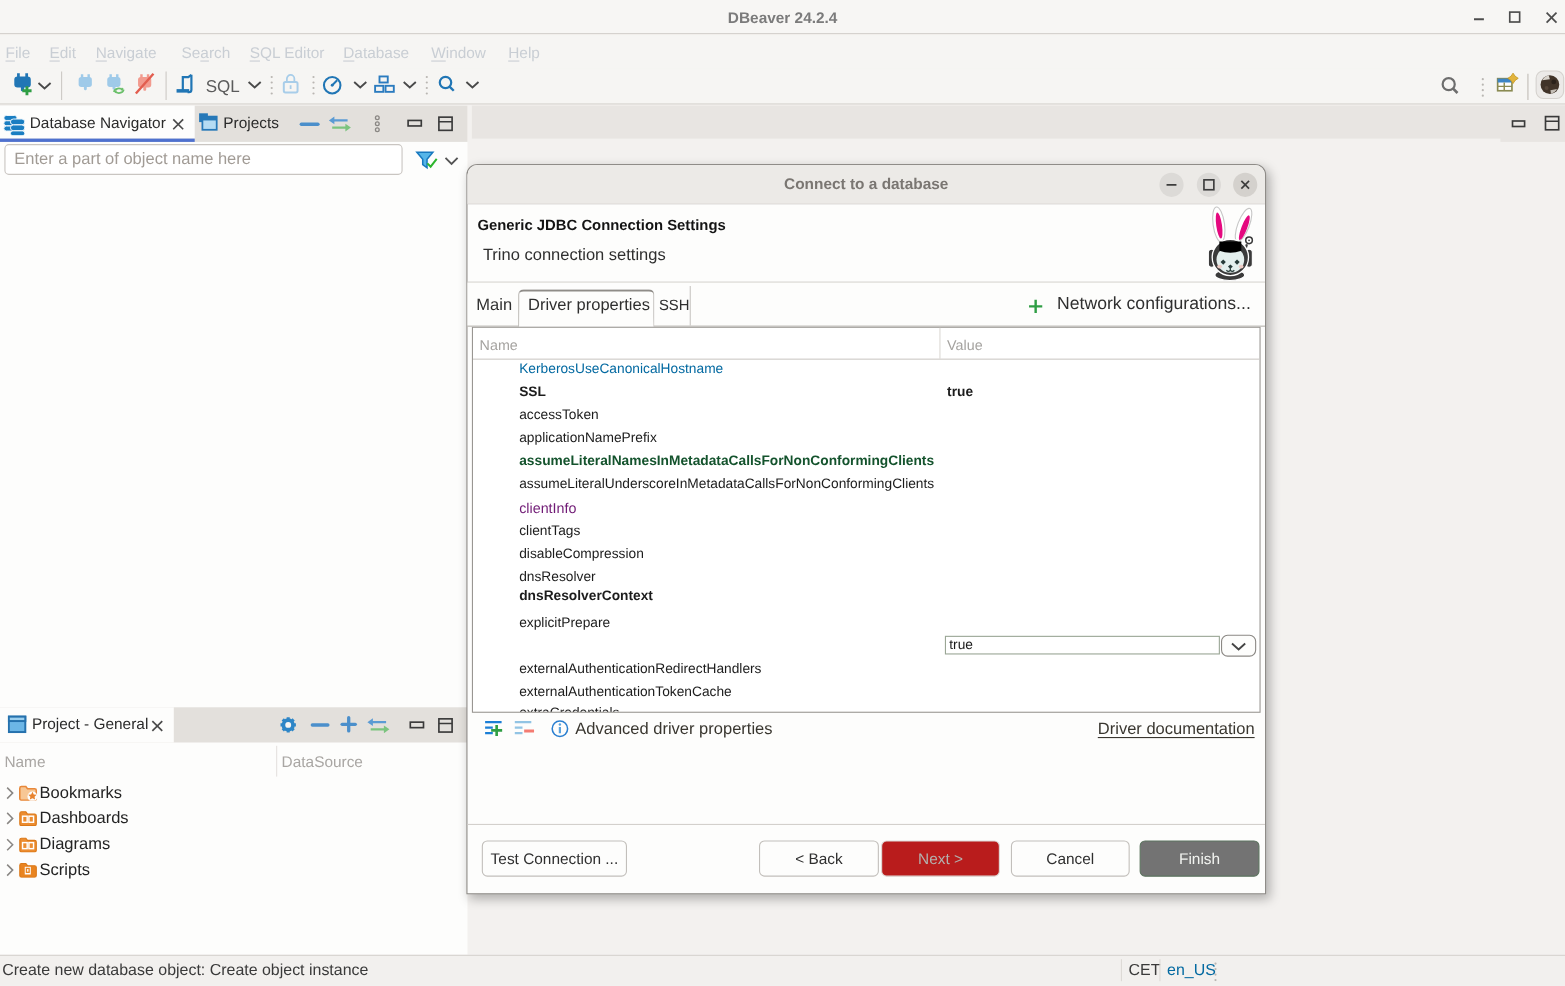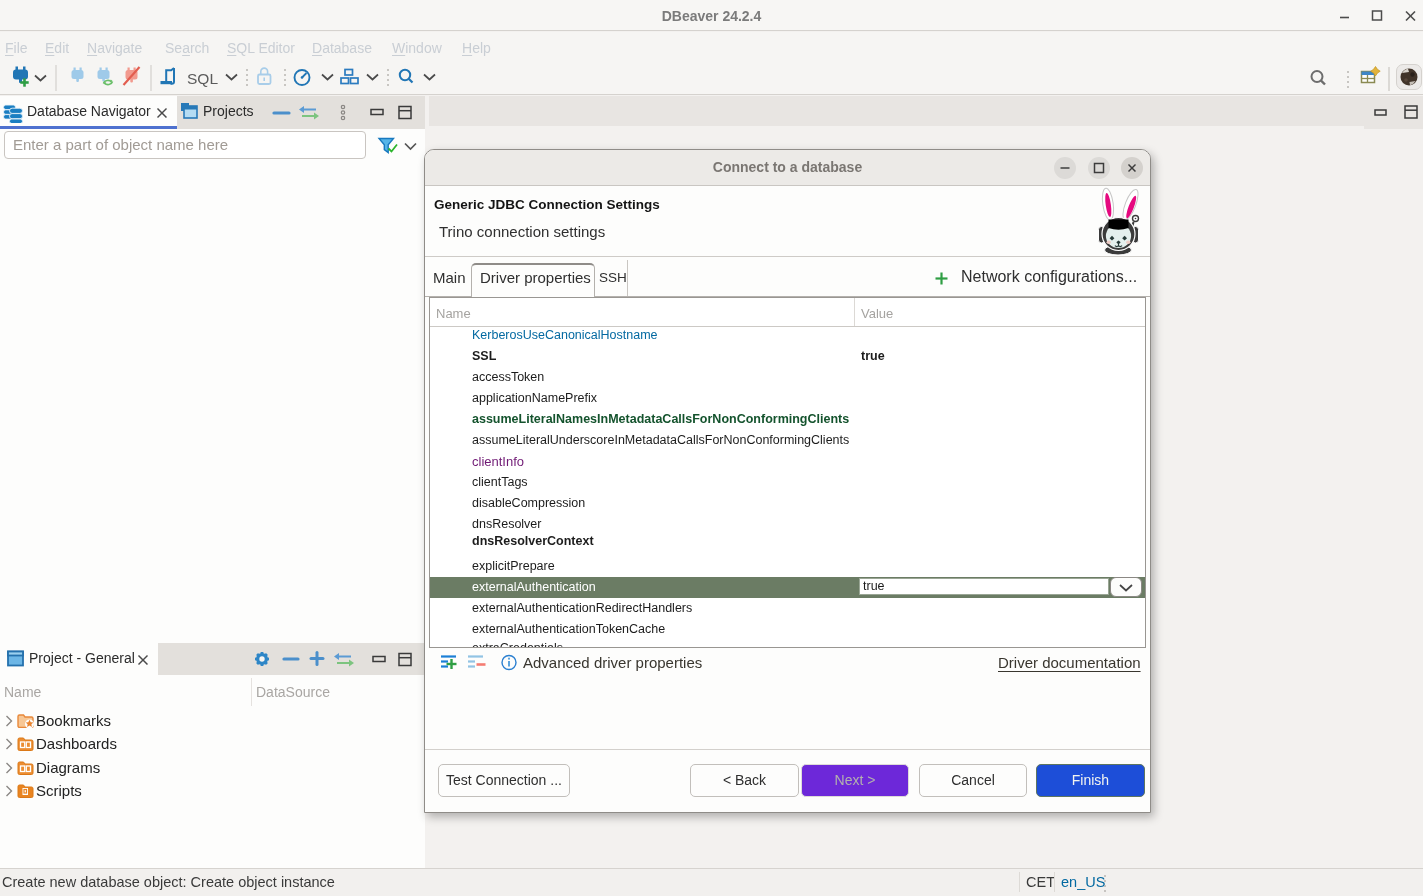--- a/index.html
+++ b/index.html
@@ -357,21 +357,20 @@
     <div style="position:absolute;left:42px;top:40px;height:21px;font-size:12.5px;line-height:21px;font-weight:normal;color:#1c1c1c">accessToken</div>
     <div style="position:absolute;left:42px;top:61px;height:21px;font-size:12.5px;line-height:21px;font-weight:normal;color:#1c1c1c">applicationNamePrefix</div>
     <div style="position:absolute;left:42px;top:82px;height:21px;font-size:12.5px;line-height:21px;font-weight:bold;color:#14532d">assumeLiteralNamesInMetadataCallsForNonConformingClients</div>
     <div style="position:absolute;left:42px;top:103px;height:21px;font-size:12.5px;line-height:21px;font-weight:normal;color:#1c1c1c">assumeLiteralUnderscoreInMetadataCallsForNonConformingClients</div>
     <div style="position:absolute;left:42px;top:124px;height:21px;font-size:13px;line-height:21px;font-weight:normal;color:#701a75">clientInfo</div>
     <div style="position:absolute;left:42px;top:145px;height:21px;font-size:12.5px;line-height:21px;font-weight:normal;color:#1c1c1c">clientTags</div>
     <div style="position:absolute;left:42px;top:166px;height:21px;font-size:12.5px;line-height:21px;font-weight:normal;color:#1c1c1c">disableCompression</div>
     <div style="position:absolute;left:42px;top:187px;height:21px;font-size:12.5px;line-height:21px;font-weight:normal;color:#1c1c1c">dnsResolver</div>
     <div style="position:absolute;left:42px;top:204px;height:21px;font-size:12.5px;line-height:21px;font-weight:bold;color:#1c1c1c">dnsResolverContext</div>
     <div style="position:absolute;left:42px;top:229px;height:21px;font-size:12.5px;line-height:21px;font-weight:normal;color:#1c1c1c">explicitPrepare</div>
-    <div style="position:absolute;left:0;top:250px;width:715px;height:21px;background:#6b7c64;color:#fff;font-size:12.5px;line-height:21px;padding-left:42px">externalAuthentication</div>
     <div style="position:absolute;left:429px;top:251px;width:250px;height:17px;background:#fff;border:1px solid #9aa695;font-size:12.5px;line-height:15px;padding-left:3px;color:#1a1a1a">true</div>
     <div style="position:absolute;left:680px;top:249.5px;width:32px;height:20px;background:#fdfdfc;border:1px solid #8b8884;border-radius:6px">
       <svg style="position:absolute;left:0;top:0" width="30" height="18" viewBox="0 0 30 18" fill="none" stroke="#444" stroke-width="1.7">
         <polyline points="9,7 15,12.5 21,7"></polyline>
       </svg>
     </div>
     <div style="position:absolute;left:42px;top:271px;height:21px;font-size:12.5px;line-height:21px;font-weight:normal;color:#1c1c1c">externalAuthenticationRedirectHandlers</div>
     <div style="position:absolute;left:42px;top:292px;height:21px;font-size:12.5px;line-height:21px;font-weight:normal;color:#1c1c1c">externalAuthenticationTokenCache</div>
     <div style="position:absolute;left:42px;top:310.5px;height:21px;font-size:12.5px;line-height:21px;font-weight:normal;color:#1c1c1c">extraCredentials</div>
   </div>
@@ -395,15 +394,15 @@
 <circle cx="69" cy="10.5" r="7" fill="none" stroke="#2a7fd0" stroke-width="1.4"></circle>
 <line x1="69" y1="9" x2="69" y2="14.5" stroke="#5ba3dd" stroke-width="2"></line>
 <circle cx="69" cy="6.7" r="1.1" fill="#5ba3dd"></circle>
 </svg>
 <div class="abs" style="left:523px;top:654px;font-size:15px;color:#39362f">Advanced driver properties</div>
 <div class="abs" style="left:998px;top:654px;font-size:15px;color:#39362f;text-decoration:underline;text-underline-offset:3px">Driver documentation</div>
 
 <div class="abs" style="left:425px;top:749px;width:725px;height:1px;background:#d3d0cc"></div>
 <div class="abs" style="left:438px;top:764px;width:132px;height:33px;background:#fdfdfc;border:1px solid #c2bfbb;border-radius:5px;text-align:center;line-height:30px;font-size:14px;color:#2f2f2f">Test Connection ...</div>
 <div class="abs" style="left:690px;top:764px;width:109px;height:33px;background:#fdfdfc;border:1px solid #c2bfbb;border-radius:5px;text-align:center;line-height:30px;font-size:14px;color:#2f2f2f">&lt; Back</div>
-<div class="abs" style="left:801px;top:764px;width:108px;height:33px;background:#6d28d9;border:1px solid #dedbd8;border-radius:5px;text-align:center;line-height:30px;font-size:14px;color:#b3b1ae">Next &gt;</div>
+<div class="abs" style="left:801px;top:764px;width:108px;height:33px;background:#b91c1c;border:1px solid #dedbd8;border-radius:5px;text-align:center;line-height:30px;font-size:14px;color:#b3b1ae">Next &gt;</div>
 <div class="abs" style="left:919px;top:764px;width:108px;height:33px;background:#fdfdfc;border:1px solid #c2bfbb;border-radius:5px;text-align:center;line-height:30px;font-size:14px;color:#2f2f2f">Cancel</div>
-<div class="abs" style="left:1036px;top:764px;width:109px;height:33px;background:#1d4ed8;border:1px solid #5d7560;border-radius:5px;text-align:center;line-height:30px;font-size:14px;color:#f2f4f0">Finish</div>
+<div class="abs" style="left:1036px;top:764px;width:109px;height:33px;background:#737373;border:1px solid #5d7560;border-radius:5px;text-align:center;line-height:30px;font-size:14px;color:#f2f4f0">Finish</div>
 
 </body></html>

